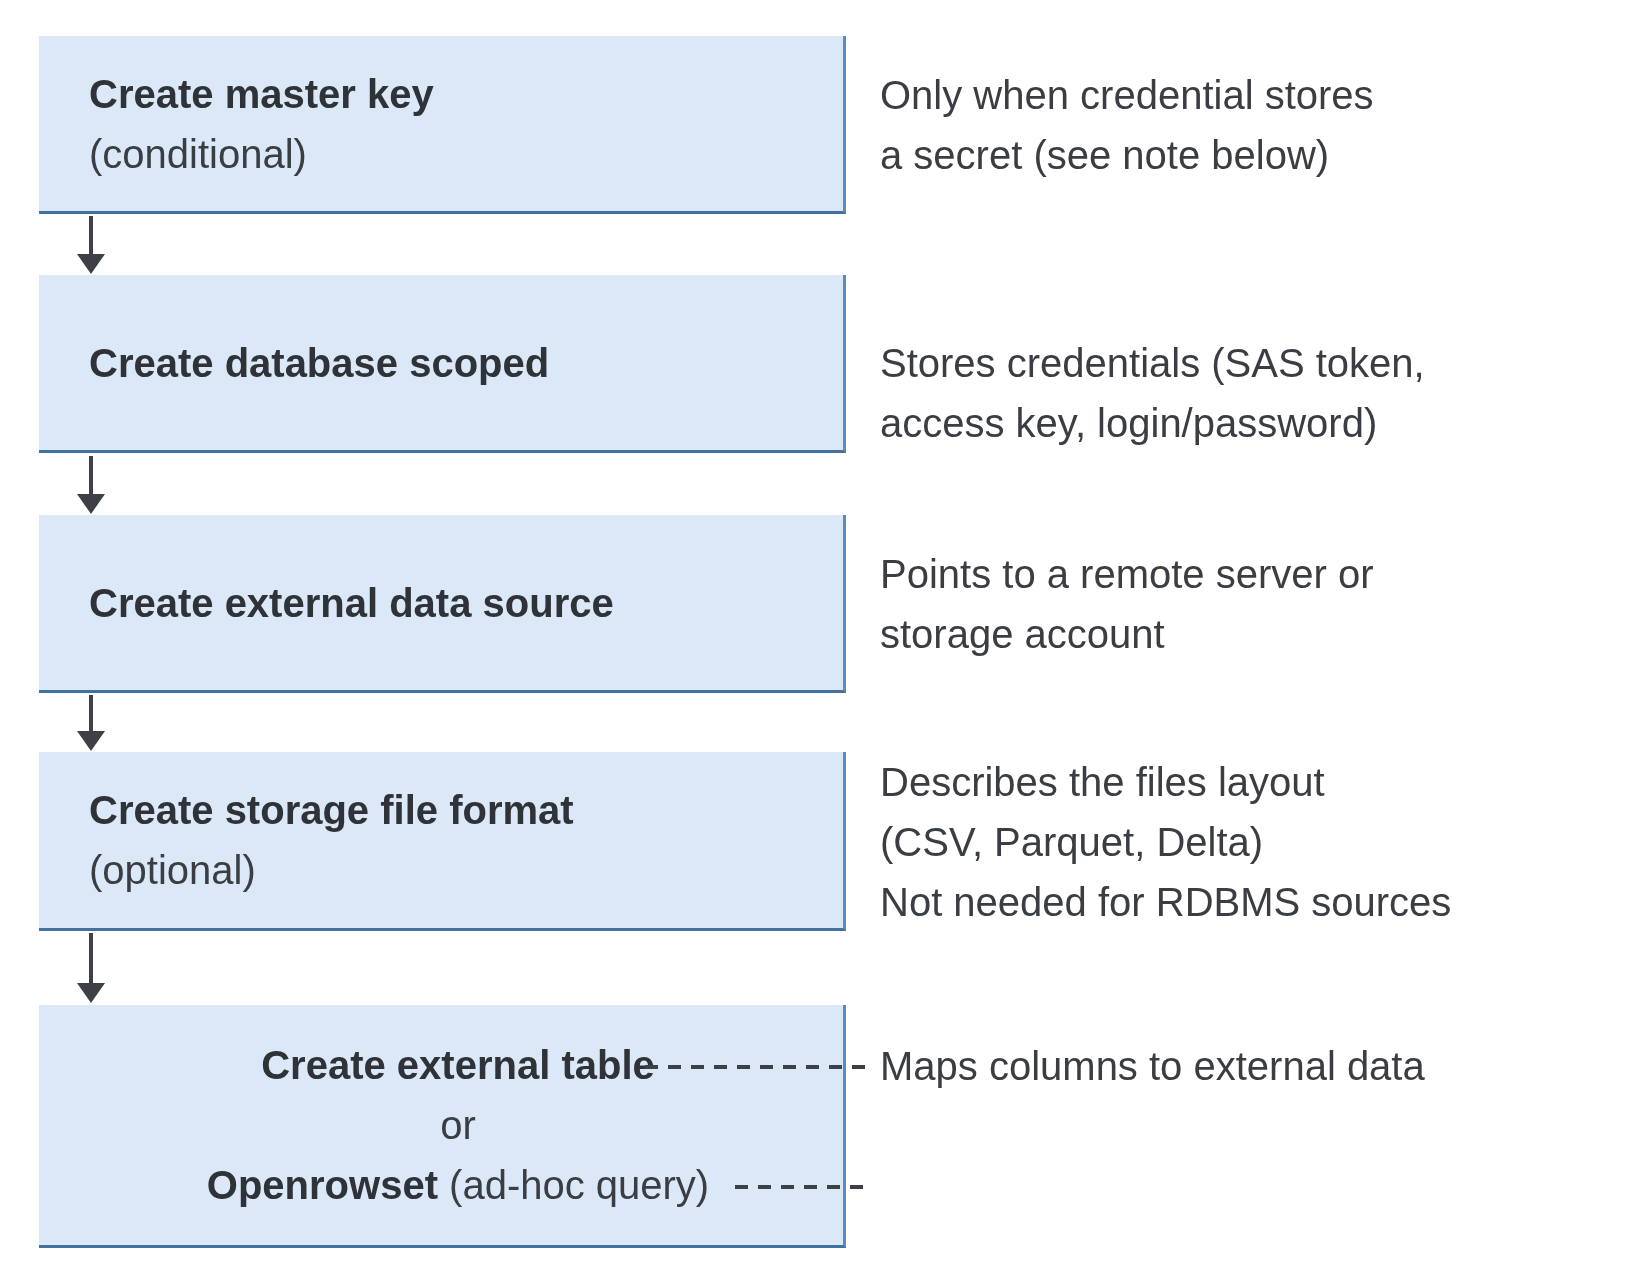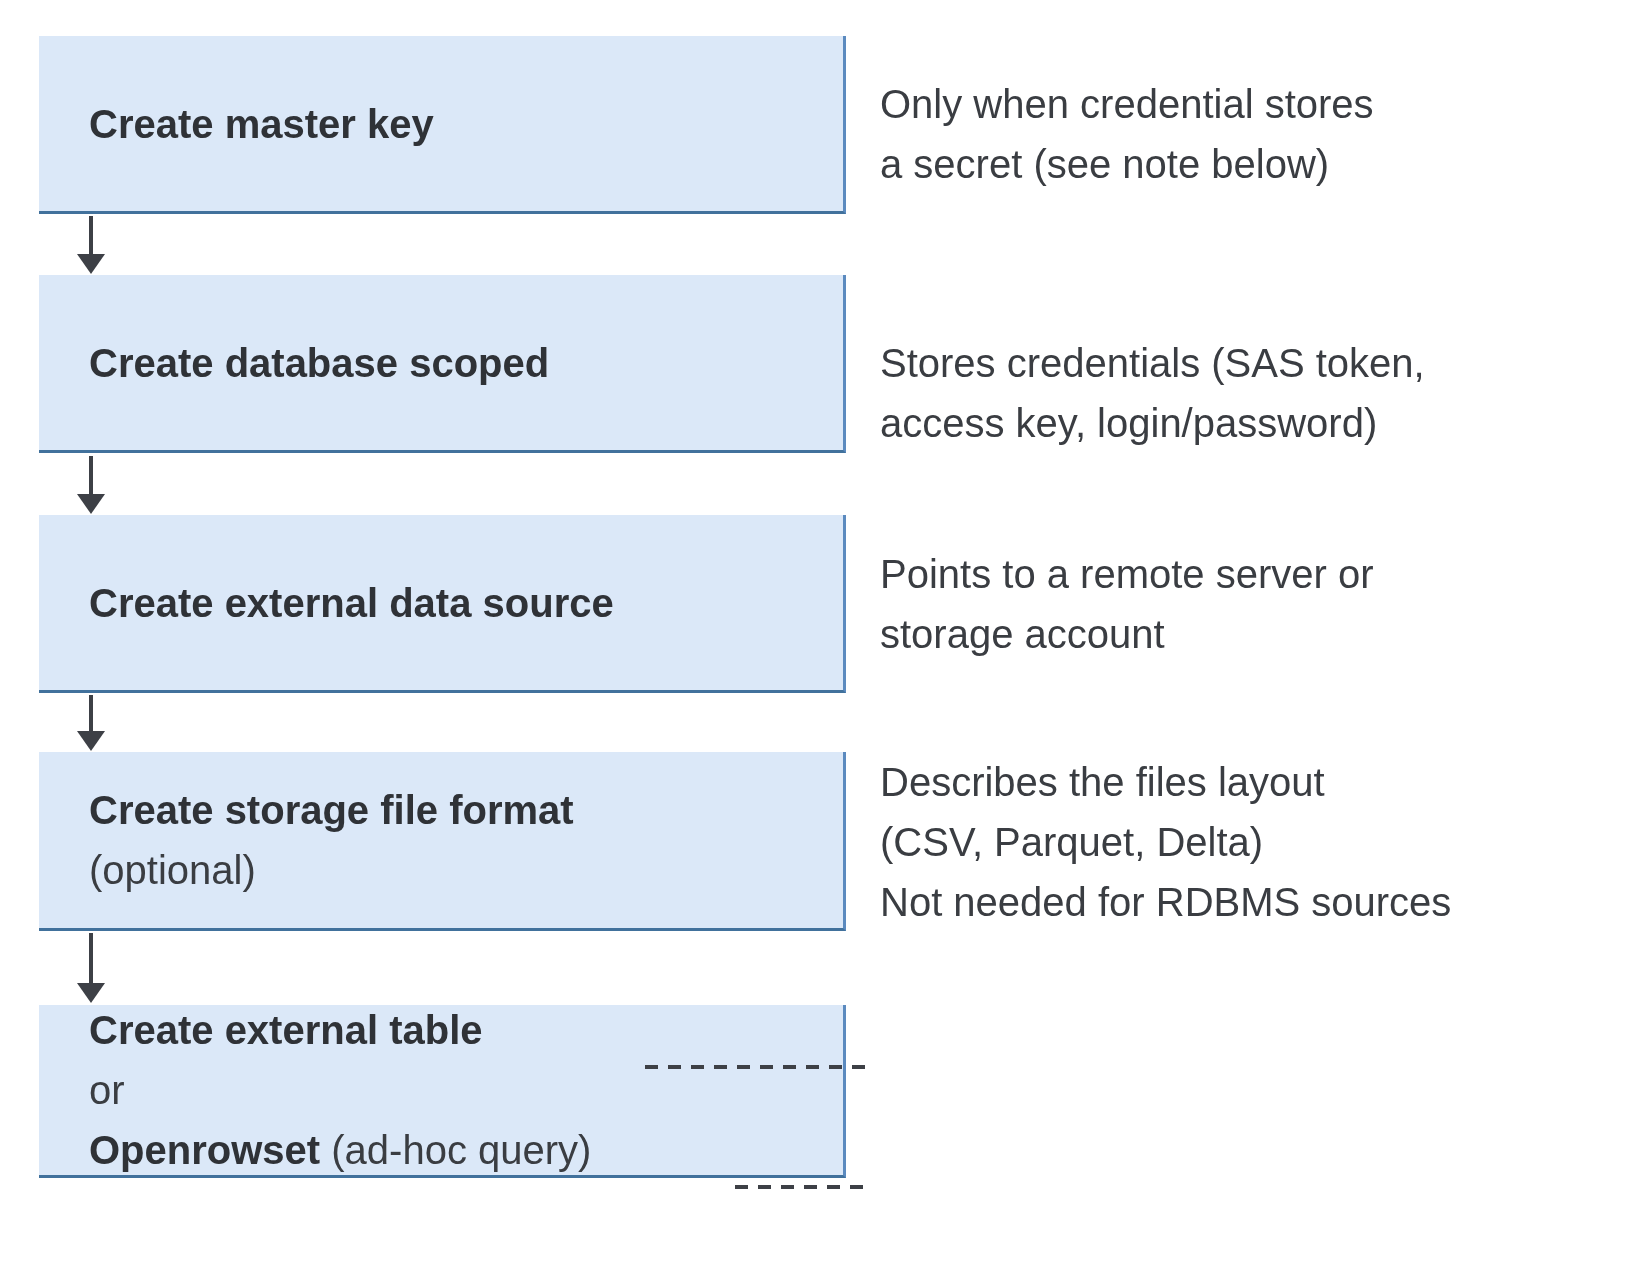--- a/index.html
+++ b/index.html
@@ -24,38 +24,38 @@
     display: flex;
     flex-direction: column;
     justify-content: center;
     padding-left: 50px;
     padding-right: 16px;
   }
   .box1 { top: 36px;   height: 178px; }
   .box2 { top: 275px;  height: 178px; }
   .box3 { top: 515px;  height: 178px; }
   .box4 { top: 752px;  height: 179px; }
-  .box5 { top: 1005px; height: 173px; }
+  .box5 { top: 1005px; height: 243px; align-items: center; }
   .box-line {
     font-size: 40px;
     line-height: 60px;
     white-space: nowrap;
   }
   .bold { font-weight: bold; color: #2f3237; }
   .note {
     position: absolute;
     left: 880px;
     display: flex;
     flex-direction: column;
     justify-content: center;
     font-size: 40px;
     line-height: 60px;
     white-space: nowrap;
   }
-  .note1 { top: 45px;   height: 178px; }
+  .note1 { top: 36px;   height: 178px; }
   .note2 { top: 275px;  height: 178px; justify-content: flex-end; }
   .note3 { top: 515px;  height: 178px; }
   .note4 { top: 752px;  height: 179px; }
   .note5a { top: 1036px; height: 60px; }
   .note5b { top: 1156px; height: 60px; }
   .arrow {
     position: absolute;
     left: 77px;
     width: 28px;
     display: flex;
@@ -86,20 +86,21 @@
   .dash1 { left: 645px; top: 1065px; width: 228px; }
   .dash2 { left: 735px; top: 1185px; width: 138px; }
 </style>
 </head>
 <body>
 
 <div class="canvas">
 
   <div class="box box1">
     <div class="box-line bold">Create master key</div>
+    <div class="box-line">(conditional)</div>
   </div>
   <div class="note note1">
     <div>Only when credential stores</div>
     <div>a secret (see note below)</div>
   </div>
 
   <div class="arrow arrow1">
     <div class="stem"></div>
     <div class="head"></div>
   </div>
@@ -147,14 +148,17 @@
 
   <div class="box box5">
     <div class="box-line bold">Create external table</div>
     <div class="box-line">or</div>
     <div class="box-line"><span class="bold">Openrowset</span><span> (ad-hoc query)</span></div>
   </div>
 
   <div class="dash dash1"></div>
   <div class="dash dash2"></div>
 
+  <div class="note note5a">
+    <div>Maps columns to external data</div>
+  </div>
 
 </div>
 
 </body></html>

